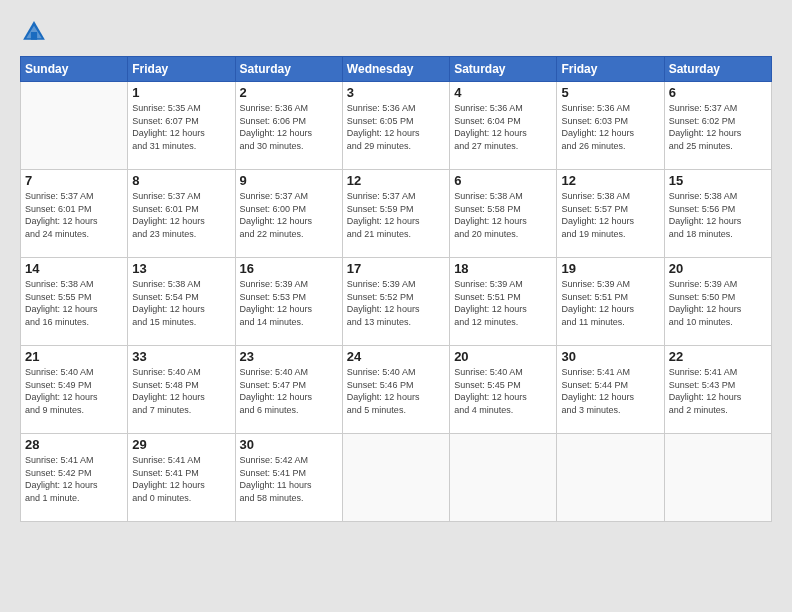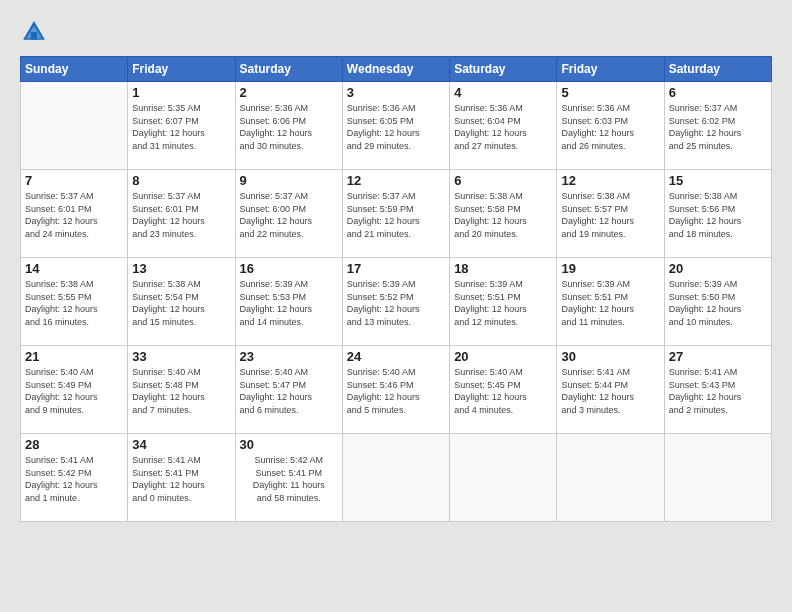--- a/index.html
+++ b/index.html
@@ -320,45 +320,45 @@
 and 4 minutes.</div>
           </td>
           <td>
             <span class="day-number">30</span>
             <div class="day-info" style="white-space: pre-line;">Sunrise: 5:41 AM
 Sunset: 5:44 PM
 Daylight: 12 hours
 and 3 minutes.</div>
           </td>
           <td>
-            <span class="day-number">27</span>
+            <span class="day-number">22</span>
             <div class="day-info" style="white-space: pre-line;">Sunrise: 5:41 AM
 Sunset: 5:43 PM
 Daylight: 12 hours
 and 2 minutes.</div>
           </td>
         </tr>
         <tr>
           <td>
             <span class="day-number">28</span>
             <div class="day-info" style="white-space: pre-line;">Sunrise: 5:41 AM
 Sunset: 5:42 PM
 Daylight: 12 hours
 and 1 minute.</div>
           </td>
           <td>
-            <span class="day-number">34</span>
+            <span class="day-number">29</span>
             <div class="day-info" style="white-space: pre-line;">Sunrise: 5:41 AM
 Sunset: 5:41 PM
 Daylight: 12 hours
 and 0 minutes.</div>
           </td>
           <td>
             <span class="day-number">30</span>
-            <div class="day-info" style="white-space: pre-line; text-align: center;">Sunrise: 5:42 AM
+            <div class="day-info" style="white-space: pre-line;">Sunrise: 5:42 AM
 Sunset: 5:41 PM
 Daylight: 11 hours
 and 58 minutes.</div>
           </td>
           <td class="empty"></td>
           <td class="empty"></td>
           <td class="empty"></td>
           <td class="empty"></td>
         </tr>
       </tbody>

